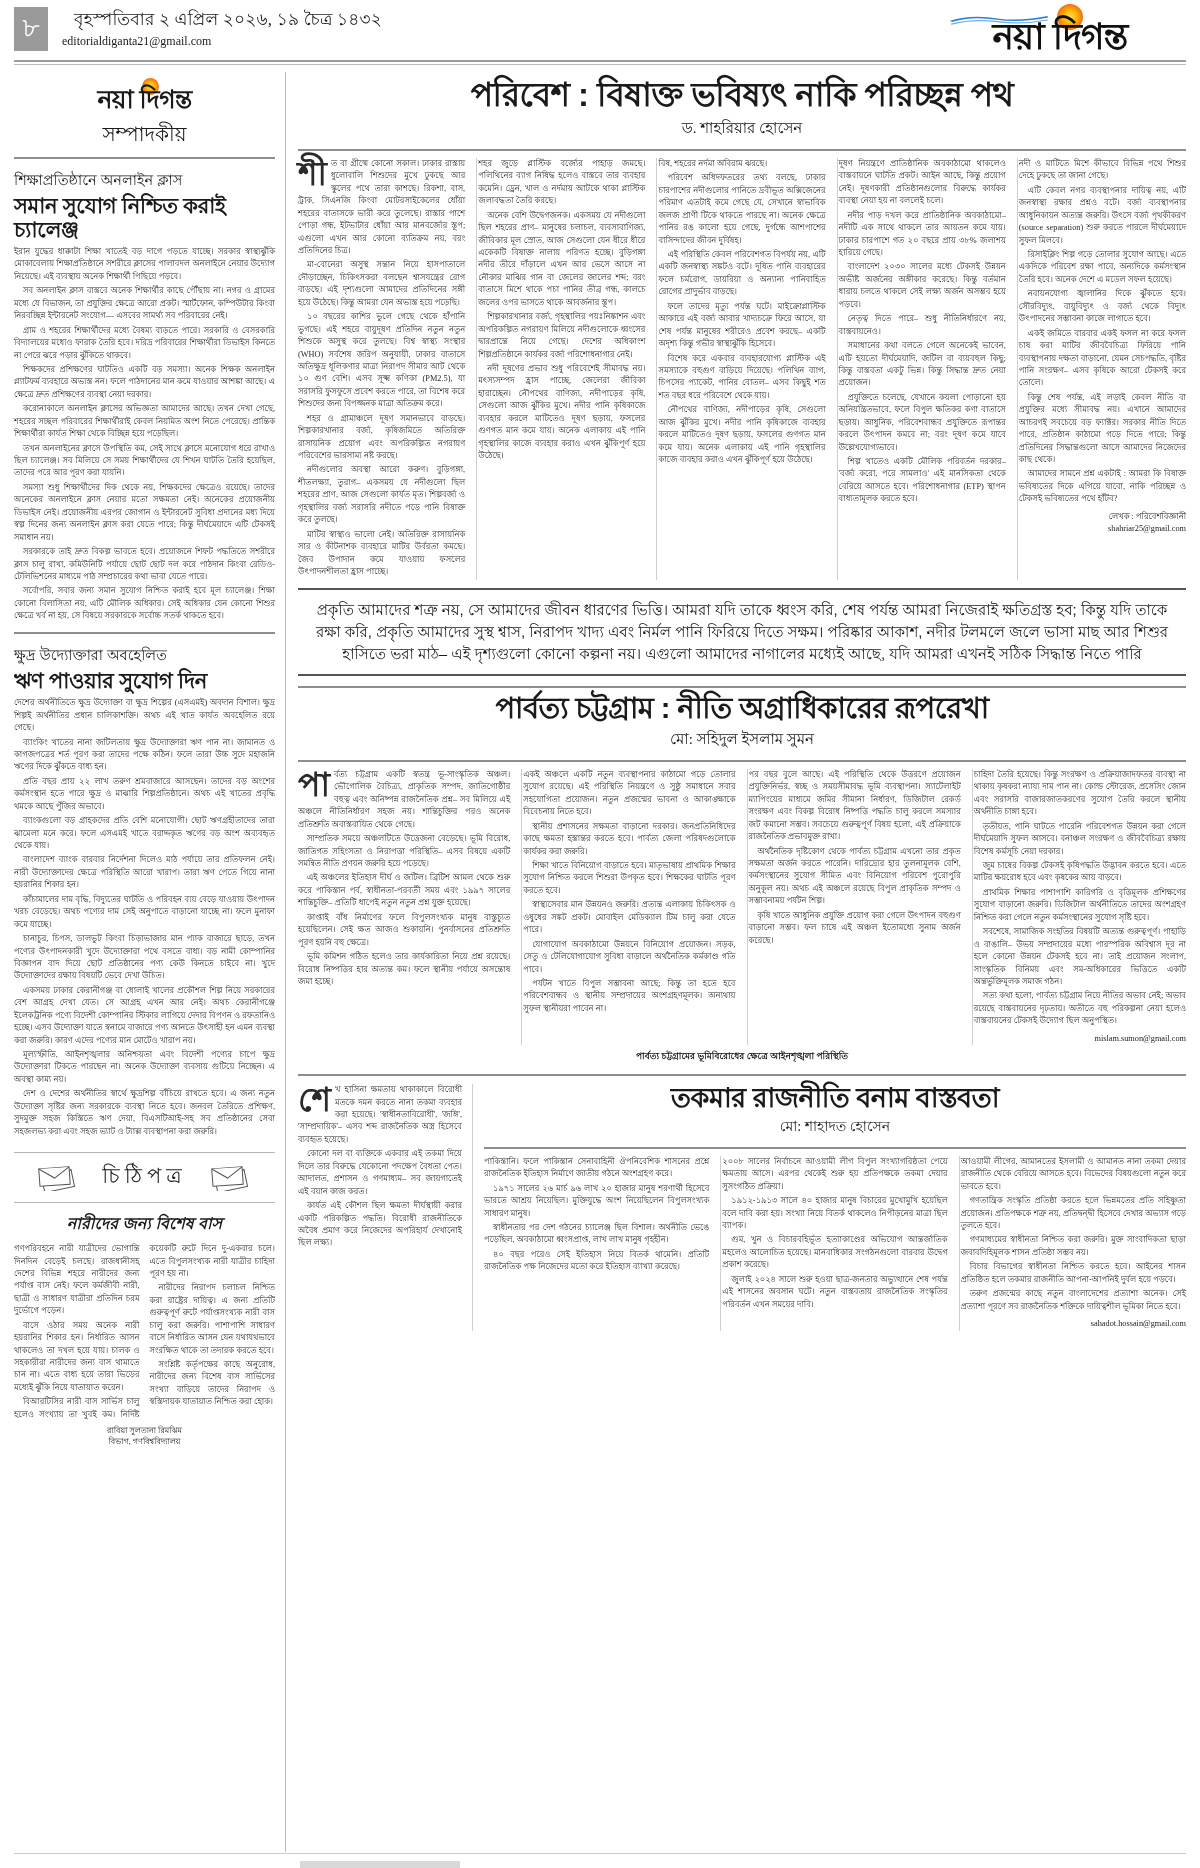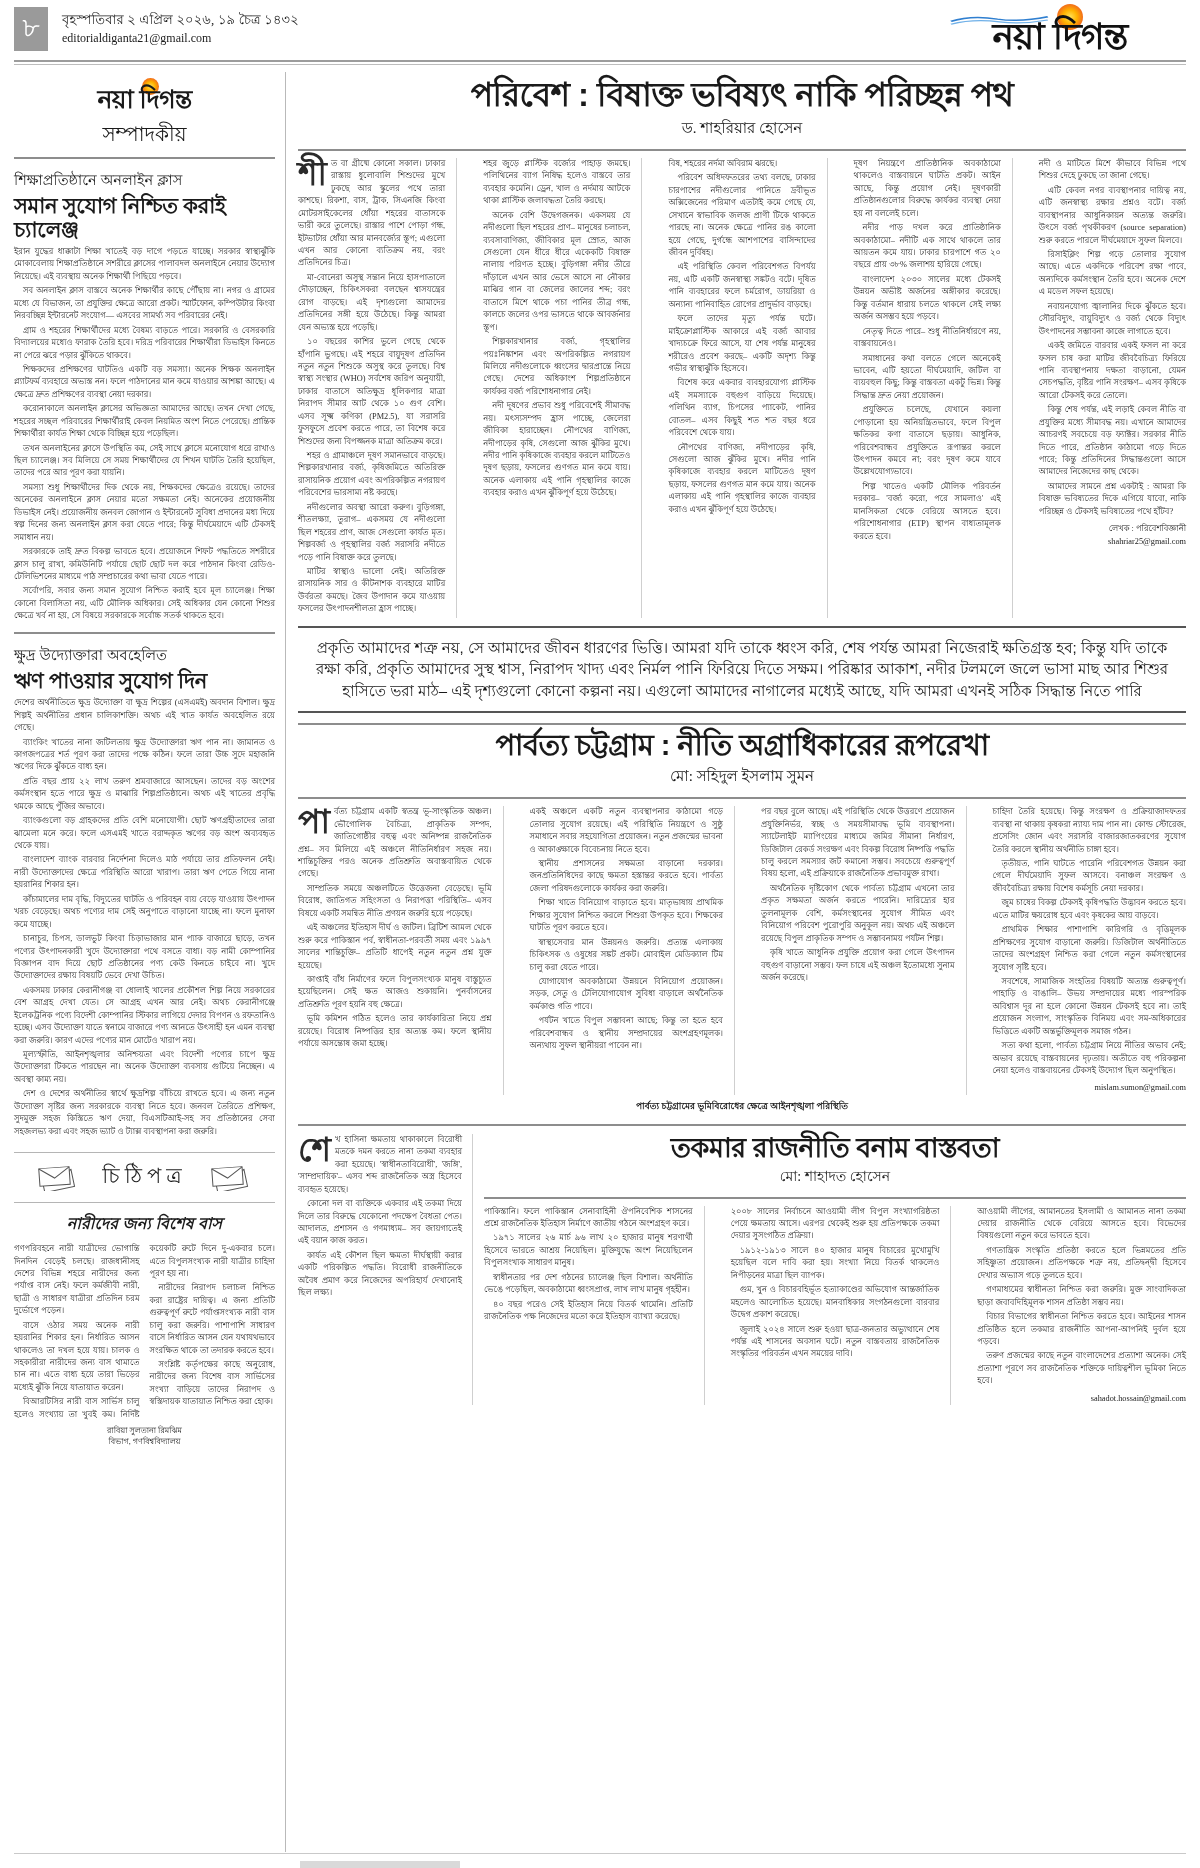--- a/index.html
+++ b/index.html
@@ -13,21 +13,21 @@
   .page{position:relative;width:1200px;height:1868px;overflow:hidden;box-sizing:border-box;padding:0 14px;}
 
   
   .masthead{position:relative;height:58px;display:flex;align-items:center;}
   .page-badge{
     width:34px;height:44px;background:#9a9a9a;color:#ffffff;
     display:flex;align-items:center;justify-content:center;
     font-size:27px;font-family:"Liberation Serif",serif;margin-right:14px;
   }
   .mast-date{line-height:1.45;}
-  .mast-date .d1{font-size:13px;letter-spacing:.2px;}
+  .mast-date .d1{font-size:17px;letter-spacing:.2px;margin-left:12px;}
   .mast-date .d2{font-size:12px;font-family:"Liberation Serif",serif;}
   .mast-logo{position:absolute;right:0;top:2px;width:252px;height:52px;}
   .logo-wrap{position:relative;width:100%;height:100%;}
   .logo-sun{
     position:absolute;left:49%;top:2px;width:26px;height:26px;border-radius:50%;
     background:radial-gradient(circle at 50% 50%,#ffe259 0%,#ffb300 38%,#f26a1b 72%,rgba(242,106,27,0) 100%);
   }
   .logo-wave{
     position:absolute;left:6%;top:11px;width:40%;height:14px;
   }
@@ -83,21 +83,21 @@
   .art-head{border-bottom:2px solid #8d8d8d;padding-bottom:4px;}
   .art-title{
     text-align:center;font-size:33px;font-weight:bold;line-height:1.15;
     font-family:"Liberation Sans",sans-serif;letter-spacing:-.6px;margin:4px 0 2px;
   }
   .art-title-2{font-size:29px;}
   .art-byline{text-align:center;font-size:15px;margin-bottom:4px;font-family:"Liberation Serif",serif;}
 
   .cols4{display:flex;gap:11px;margin-top:7px;}
   .cols4 > .c{flex:1;min-width:0;position:relative;}
-  .cols4 > .c + .c{border-left:1px solid #cfcfcf;padding-left:26px;margin-left:0;}
+  .cols4 > .c + .c{border-left:1px solid #cfcfcf;padding-left:1px;margin-left:0;}
   .dropcap{float:left;font-size:33px;line-height:.82;font-weight:bold;padding:2px 4px 0 0;
       font-family:"Liberation Sans",sans-serif;}
 
   
   .pullquote{
     border-top:2px solid #555;border-bottom:2px solid #555;
     margin:8px 0;padding:9px 6px;text-align:center;
     font-size:15px;line-height:1.45;font-family:"Liberation Sans",sans-serif;
   }
   .art-foot{font-size:8.3px;text-align:right;margin-top:5px;line-height:1.5;
@@ -159,21 +159,21 @@
       <div class="ed-block">
         <div class="ed-kicker">শিক্ষাপ্রতিষ্ঠানে অনলাইন ক্লাস</div>
         <div class="ed-title">সমান সুযোগ নিশ্চিত করাই চ্যালেঞ্জ</div>
         <div class="body-txt">
             <p>ইরান যুদ্ধের ধাক্কাটা শিক্ষা খাতেই বড় দাগে পড়তে যাচ্ছে। সরকার স্বাস্থ্যঝুঁকি মোকাবেলায় শিক্ষাপ্রতিষ্ঠানে সশরীরে ক্লাসের পালাবদল অনলাইনে নেয়ার উদ্যোগ নিয়েছে। এই ব্যবস্থায় অনেক শিক্ষার্থী পিছিয়ে পড়বে।</p>
             <p>সব অনলাইন ক্লাস বাস্তবে অনেক শিক্ষার্থীর কাছে পৌঁছায় না। নগর ও গ্রামের মধ্যে যে বিভাজন, তা প্রযুক্তির ক্ষেত্রে আরো প্রকট। স্মার্টফোন, কম্পিউটার কিংবা নিরবচ্ছিন্ন ইন্টারনেট সংযোগ— এসবের সামর্থ্য সব পরিবারের নেই।</p>
             <p>গ্রাম ও শহরের শিক্ষার্থীদের মধ্যে বৈষম্য বাড়তে পারে। সরকারি ও বেসরকারি বিদ্যালয়ের মধ্যেও ফারাক তৈরি হবে। দরিদ্র পরিবারের শিক্ষার্থীরা ডিভাইস কিনতে না পেরে ঝরে পড়ার ঝুঁকিতে থাকবে।</p>
             <p>শিক্ষকদের প্রশিক্ষণের ঘাটতিও একটি বড় সমস্যা। অনেক শিক্ষক অনলাইন প্ল্যাটফর্ম ব্যবহারে অভ্যস্ত নন। ফলে পাঠদানের মান কমে যাওয়ার আশঙ্কা আছে। এ ক্ষেত্রে দ্রুত প্রশিক্ষণের ব্যবস্থা নেয়া দরকার।</p>
             <p>করোনাকালে অনলাইন ক্লাসের অভিজ্ঞতা আমাদের আছে। তখন দেখা গেছে, শহরের সচ্ছল পরিবারের শিক্ষার্থীরাই কেবল নিয়মিত অংশ নিতে পেরেছে। প্রান্তিক শিক্ষার্থীরা কার্যত শিক্ষা থেকে বিচ্ছিন্ন হয়ে পড়েছিল।</p>
             <p>তখন অনলাইনের ক্লাসে উপস্থিতি কম, সেই সাথে ক্লাসে মনোযোগ ধরে রাখাও ছিল চ্যালেঞ্জ। সব মিলিয়ে সে সময় শিক্ষার্থীদের যে শিখন ঘাটতি তৈরি হয়েছিল, তাদের পরে আর পূরণ করা যায়নি।</p>
-            <p>সমস্যা শুধু শিক্ষার্থীদের দিক থেকে নয়, শিক্ষকদের ক্ষেত্রেও রয়েছে। তাদের অনেকের অনলাইনে ক্লাস নেয়ার মতো সক্ষমতা নেই। অনেকের প্রয়োজনীয় ডিভাইস নেই। প্রয়োজনীয় জনবল জোগান ও ইন্টারনেট সুবিধা প্রদানের মধ্য দিয়ে স্বল্প দিনের জন্য অনলাইন ক্লাস করা যেতে পারে; কিন্তু দীর্ঘমেয়াদে এটি টেকসই সমাধান নয়।</p>
+            <p>সমস্যা শুধু শিক্ষার্থীদের দিক থেকে নয়, শিক্ষকদের ক্ষেত্রেও রয়েছে। তাদের অনেকের অনলাইনে ক্লাস নেয়ার মতো সক্ষমতা নেই। অনেকের প্রয়োজনীয় ডিভাইস নেই। প্রয়োজনীয় এরপর জোগান ও ইন্টারনেট সুবিধা প্রদানের মধ্য দিয়ে স্বল্প দিনের জন্য অনলাইন ক্লাস করা যেতে পারে; কিন্তু দীর্ঘমেয়াদে এটি টেকসই সমাধান নয়।</p>
             <p>সরকারকে তাই দ্রুত বিকল্প ভাবতে হবে। প্রয়োজনে শিফট পদ্ধতিতে সশরীরে ক্লাস চালু রাখা, কমিউনিটি পর্যায়ে ছোট ছোট দল করে পাঠদান কিংবা রেডিও-টেলিভিশনের মাধ্যমে পাঠ সম্প্রচারের কথা ভাবা যেতে পারে।</p>
             <p>সর্বোপরি, সবার জন্য সমান সুযোগ নিশ্চিত করাই হবে মূল চ্যালেঞ্জ। শিক্ষা কোনো বিলাসিতা নয়, এটি মৌলিক অধিকার। সেই অধিকার যেন কোনো শিশুর ক্ষেত্রে খর্ব না হয়, সে বিষয়ে সরকারকে সর্বোচ্চ সতর্ক থাকতে হবে।</p>
           </div>
       </div>
 
       <div class="rule-med" style="margin-top:9px"></div>
 
       <div class="ed-block">
         <div class="ed-kicker">ক্ষুদ্র উদ্যোক্তারা অবহেলিত</div>
         <div class="ed-title">ঋণ পাওয়ার সুযোগ দিন</div>

